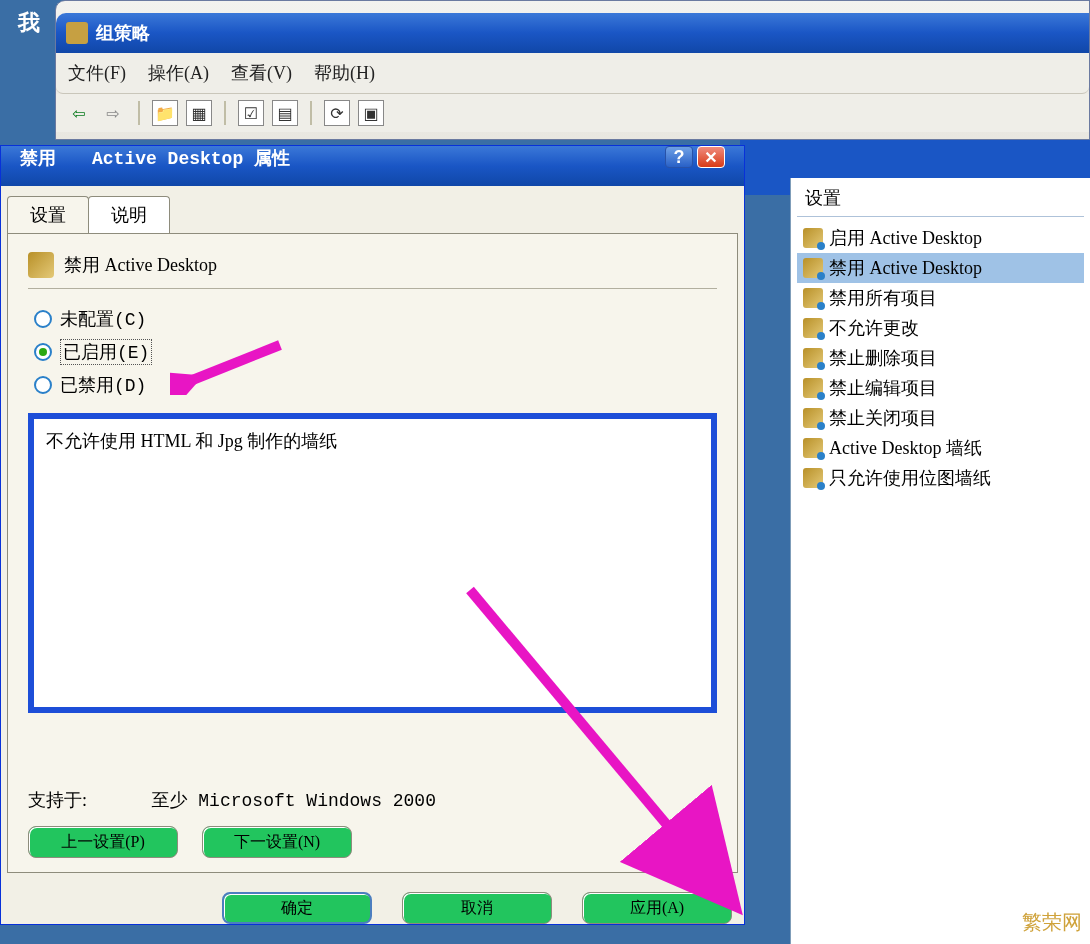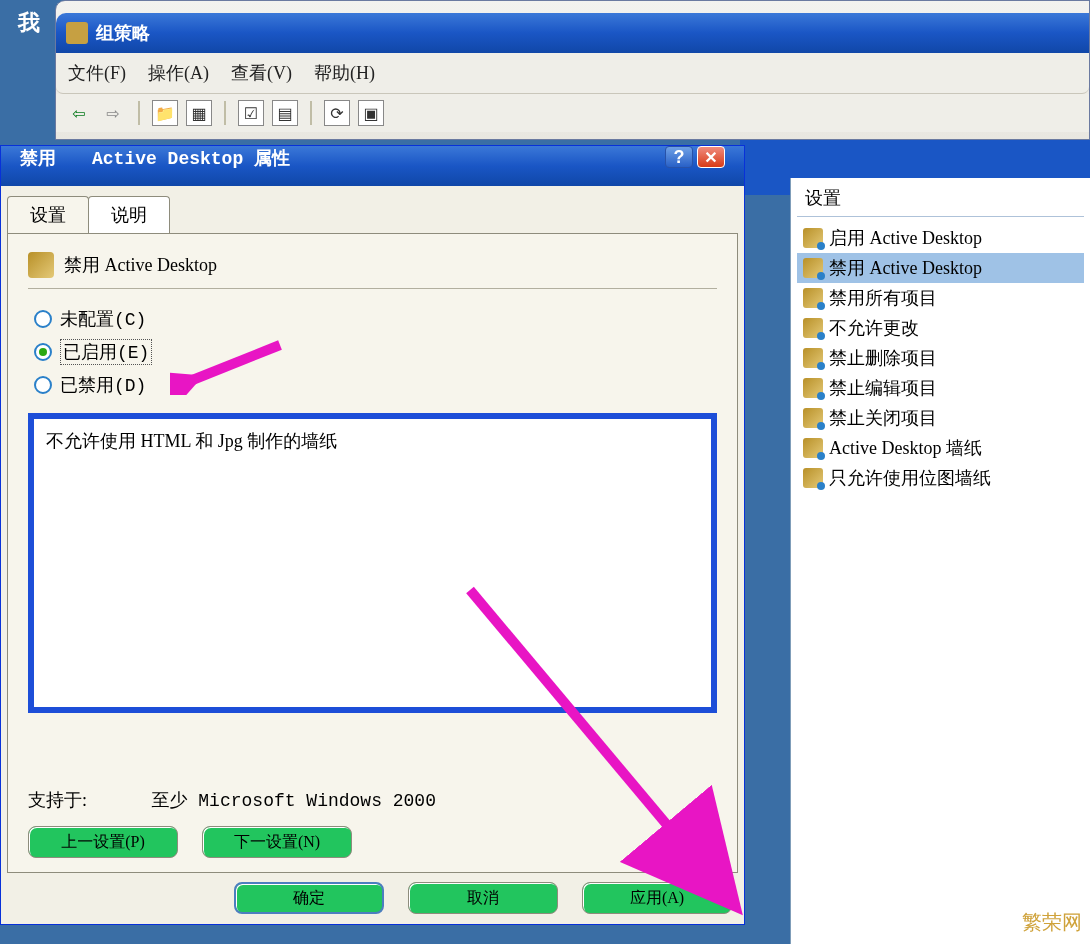--- a/index.html
+++ b/index.html
@@ -71,21 +71,21 @@
 .radios { margin-left:6px; }
 .radio { display:flex; align-items:center; gap:8px; font-size:18px; margin:8px 0;font-family:Liberation Mono, monospace; }
 .rdot { width:18px; height:18px; border-radius:50%; border:2px solid #2a80c9; background:#fff; position:relative; }
 .rdot.on::after{content:""; position:absolute; left:3px; top:3px; width:8px; height:8px; border-radius:50%; background:#2aa810;}
 .radio.focused span.lab { border:1px dotted #555; padding:0 2px; }
 .desc-box { margin-top:16px; border:6px solid #1d4ed8; background:#fff; height:300px; padding:10px 12px; font-size:18px; }
 .supported { position:absolute; bottom:60px; left:20px; font-size:18px; }
 .supported .v { margin-left:60px; font-family:"Courier New", monospace; }
 .nav-btns { position:absolute; bottom:14px; left:20px; display:flex; gap:24px; }
 .btn { min-width:150px; height:32px; background:#22c55e; border:1px solid #8e8c7c; border-radius:8px; font-size:16px; font-family:inherit; cursor:pointer; box-shadow:inset 1px 1px 0 #fff; }
-.dlg-footer { position:absolute; bottom:10px; right:12px; display:flex; gap:24px; }
+.dlg-footer { position:absolute; bottom:0; right:12px; display:flex; gap:30px; }
 .btn.primary { border:2px solid #4c7ebf; }
 
 .arrow1 { position:absolute; left:170px; top:335px; width:120px; height:60px; pointer-events:none; }
 .arrow2 { position:absolute; left:460px; top:580px; width:300px; height:340px; pointer-events:none; }
 .watermark { position:absolute; right:8px; bottom:8px; font-size:20px; color:#cfa23a; font-family:sans-serif; }
 .corner { position:absolute; left:18px; top:8px; font-size:22px; color:#fff; font-weight:bold; }
 </style>
 </head>
 <body>
 

